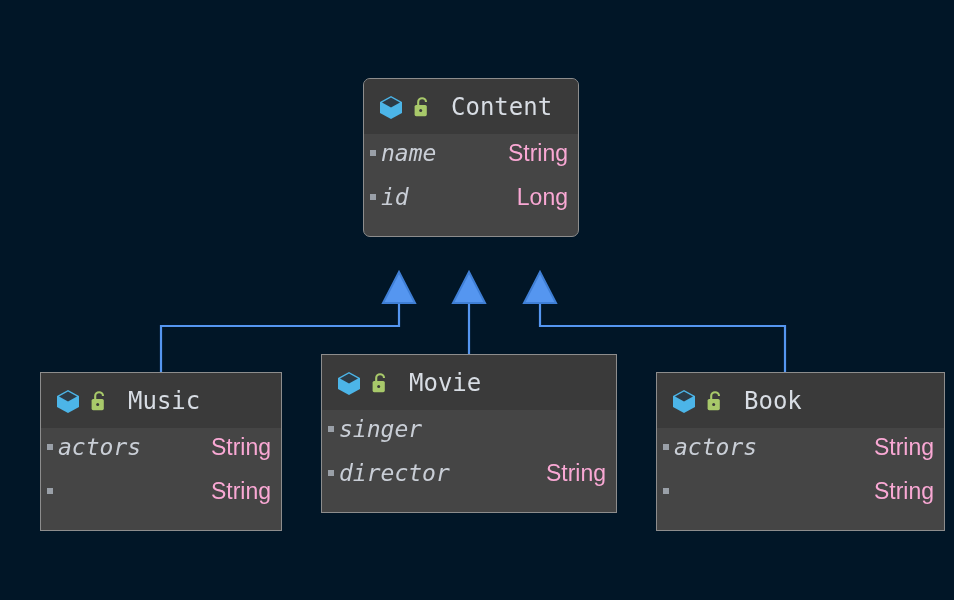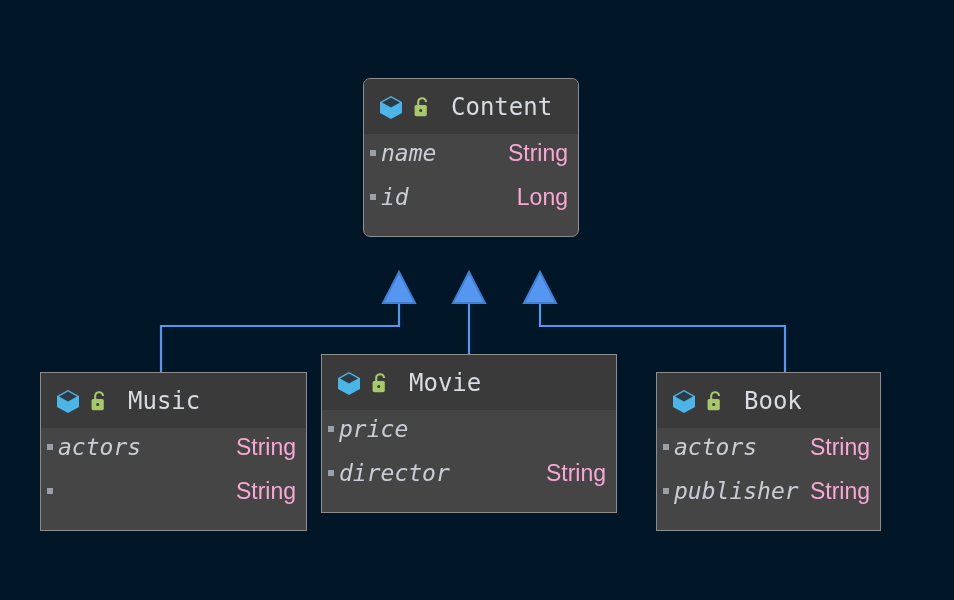--- a/index.html
+++ b/index.html
@@ -146,21 +146,21 @@
       </div>
       <div class="attr-row">
         <span class="attr-bullet"></span>
         <span class="attr-name">id</span>
         <span class="attr-spacer"></span>
         <span class="attr-type">Long</span>
       </div>
     </div>
   </div>
 
-  <div class="uml-class" style="left:40px; top:372px; width:267px;">
+  <div class="uml-class" style="left:40px; top:372px; width:242px;">
     <div class="uml-header">
       <svg class="cube-icon" viewBox="0 0 26 26">
         <polygon points="13,2 24,8 24,19 13,25 2,19 2,8" fill="#4cb5e8"></polygon>
         <polygon points="13,3.6 22,8.6 13,13.6 4,8.6" fill="#2d3b46"></polygon>
       </svg>
       <svg class="lock-icon" viewBox="0 0 18 22">
         <path d="M5.2 9 V6.1 A3.9 3.9 0 0 1 13 6.1" fill="none" stroke="#a8c96a" stroke-width="2.1"></path>
         <rect x="1.6" y="9" width="12.2" height="11.2" rx="1.6" fill="#a8c96a"></rect>
         <circle cx="7.7" cy="14.6" r="1.5" fill="#3a3a3a"></circle>
       </svg>
@@ -190,33 +190,33 @@
       <svg class="lock-icon" viewBox="0 0 18 22">
         <path d="M5.2 9 V6.1 A3.9 3.9 0 0 1 13 6.1" fill="none" stroke="#a8c96a" stroke-width="2.1"></path>
         <rect x="1.6" y="9" width="12.2" height="11.2" rx="1.6" fill="#a8c96a"></rect>
         <circle cx="7.7" cy="14.6" r="1.5" fill="#3a3a3a"></circle>
       </svg>
       <span class="class-name">Movie</span>
     </div>
     <div class="uml-body">
       <div class="attr-row">
         <span class="attr-bullet"></span>
-        <span class="attr-name">price</span>
+        <span class="attr-name">singer</span>
         <span class="attr-spacer"></span>
       </div>
       <div class="attr-row">
         <span class="attr-bullet"></span>
         <span class="attr-name">director</span>
         <span class="attr-spacer"></span>
         <span class="attr-type">String</span>
       </div>
     </div>
   </div>
 
-  <div class="uml-class" style="left:656px; top:372px; width:225px;">
+  <div class="uml-class" style="left:656px; top:372px; width:289px;">
     <div class="uml-header">
       <svg class="cube-icon" viewBox="0 0 26 26">
         <polygon points="13,2 24,8 24,19 13,25 2,19 2,8" fill="#4cb5e8"></polygon>
         <polygon points="13,3.6 22,8.6 13,13.6 4,8.6" fill="#2d3b46"></polygon>
       </svg>
       <svg class="lock-icon" viewBox="0 0 18 22">
         <path d="M5.2 9 V6.1 A3.9 3.9 0 0 1 13 6.1" fill="none" stroke="#a8c96a" stroke-width="2.1"></path>
         <rect x="1.6" y="9" width="12.2" height="11.2" rx="1.6" fill="#a8c96a"></rect>
         <circle cx="7.7" cy="14.6" r="1.5" fill="#3a3a3a"></circle>
       </svg>
@@ -224,20 +224,19 @@
     </div>
     <div class="uml-body">
       <div class="attr-row">
         <span class="attr-bullet"></span>
         <span class="attr-name">actors</span>
         <span class="attr-spacer"></span>
         <span class="attr-type">String</span>
       </div>
       <div class="attr-row">
         <span class="attr-bullet"></span>
-        <span class="attr-name">publisher</span>
         <span class="attr-spacer"></span>
         <span class="attr-type">String</span>
       </div>
     </div>
   </div>
 
 </div>
 
 </body></html>

